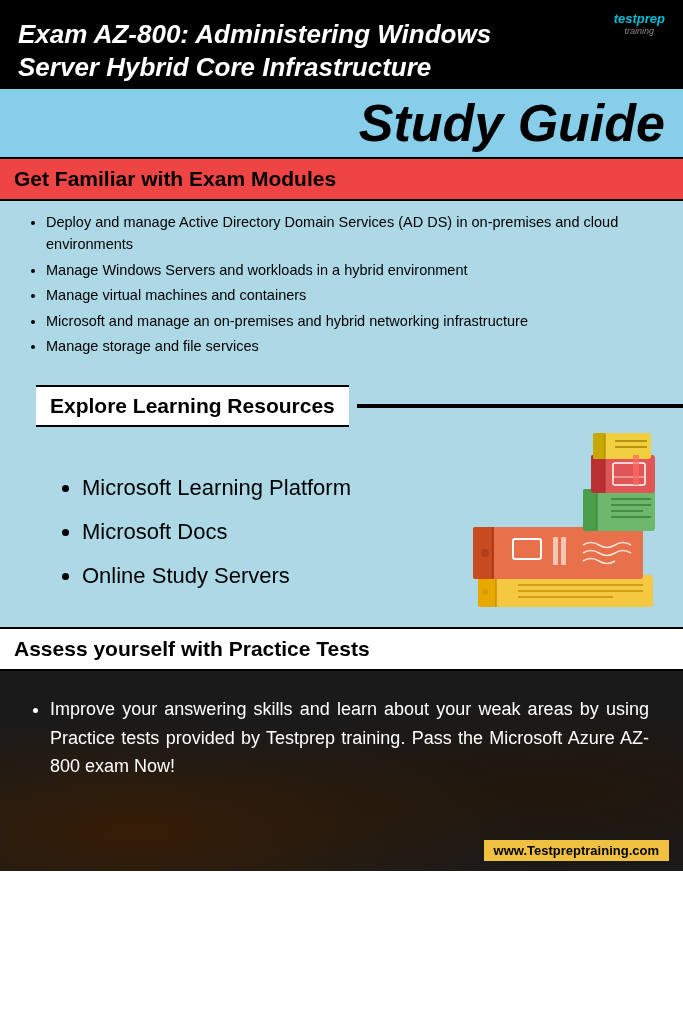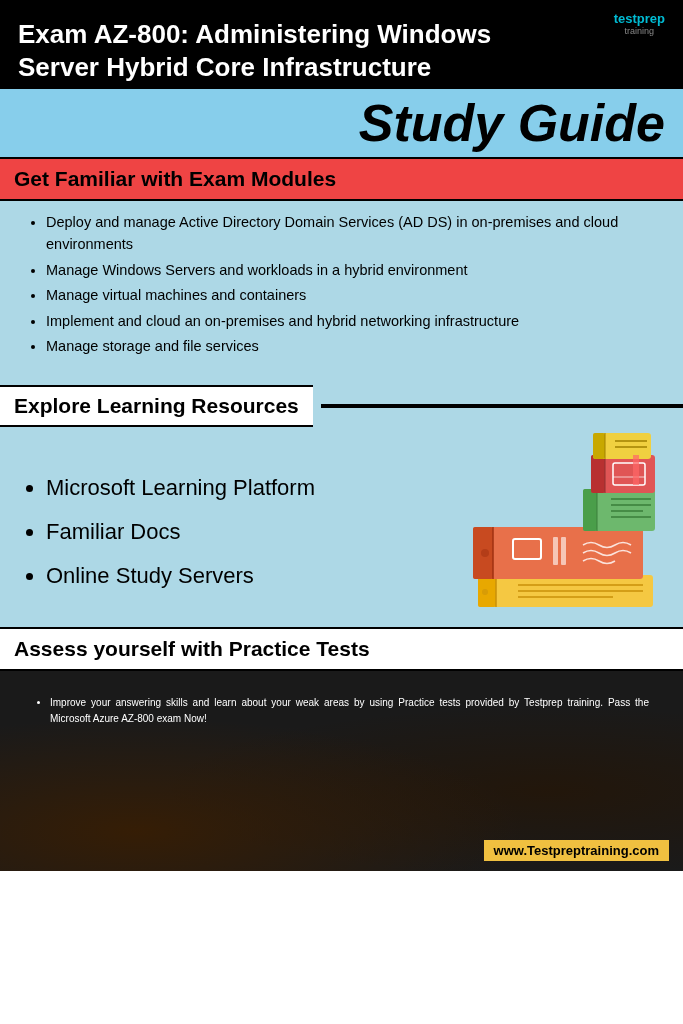--- a/index.html
+++ b/index.html
@@ -9,20 +9,21 @@
       min-height: 1024px;
       font-family: Arial, sans-serif;
       overflow-x: hidden;
     }
 
     
     .header-section {
       background-color: #000000;
       padding: 18px 14px 0 18px;
       position: relative;
+      font-style: italic;
     }
 
     .logo-area {
       position: absolute;
       top: 12px;
       right: 18px;
       text-align: right;
     }
 
     .logo-text {
@@ -111,20 +112,21 @@
     }
 
     .bullet-list li {
       margin-bottom: 3px;
     }
 
     
     .resources-section {
       background-color: #add8e6;
       padding-bottom: 10px;
+      padding-left: 36px;
     }
 
     .resources-header-row {
       display: flex;
       align-items: center;
       gap: 0;
     }
 
     .resources-header-label {
       background-color: #ffffff;
@@ -198,21 +200,21 @@
         radial-gradient(ellipse at 80% 60%, rgba(40,20,0,0.6) 0%, transparent 50%);
       min-height: 200px;
       padding: 14px;
       position: relative;
     }
 
     .practice-bullet-list {
       list-style: disc;
       padding: 10px 20px 10px 36px;
       color: #ffffff;
-      font-size: 10px;
+      font-size: 18px;
       line-height: 1.6;
       text-align: justify;
     }
 
     .footer-url {
       position: absolute;
       bottom: 10px;
       right: 14px;
       background-color: #f0c040;
       color: #000000;
@@ -244,35 +246,35 @@
 </div>
 
 <div class="main-content">
 
   <div class="modules-section">
     <div class="section-header">Get Familiar with Exam Modules</div>
     <ul class="bullet-list">
       <li>Deploy and manage Active Directory Domain Services (AD DS) in on-premises and cloud environments</li>
       <li>Manage Windows Servers and workloads in a hybrid environment</li>
       <li>Manage virtual machines and containers</li>
-      <li>Implement and cloud an on-premises and hybrid networking infrastructure</li>
+      <li>Microsoft and manage an on-premises and hybrid networking infrastructure</li>
       <li>Manage storage and file services</li>
     </ul>
   </div>
 
   <div class="resources-section">
     <div class="resources-header-row">
       <div class="resources-header-label">Explore Learning Resources</div>
       <div class="resources-header-line"></div>
     </div>
     <div class="resources-with-image">
       <div class="resources-list-col">
         <ul class="resources-list">
           <li>Microsoft Learning Platform</li>
-          <li>Familiar Docs</li>
+          <li>Microsoft Docs</li>
           <li>Online Study Servers</li>
         </ul>
       </div>
 
       <div class="books-illustration">
         <svg class="books-svg" viewBox="0 0 210 185" xmlns="http://www.w3.org/2000/svg">
 
           <rect x="15" y="148" width="175" height="32" rx="3" fill="#f5c842"></rect>
           <rect x="15" y="148" width="18" height="32" rx="2" fill="#e8a800"></rect>
           <line x1="33" y1="148" x2="33" y2="180" stroke="#c8900a" stroke-width="1.5"></line>

